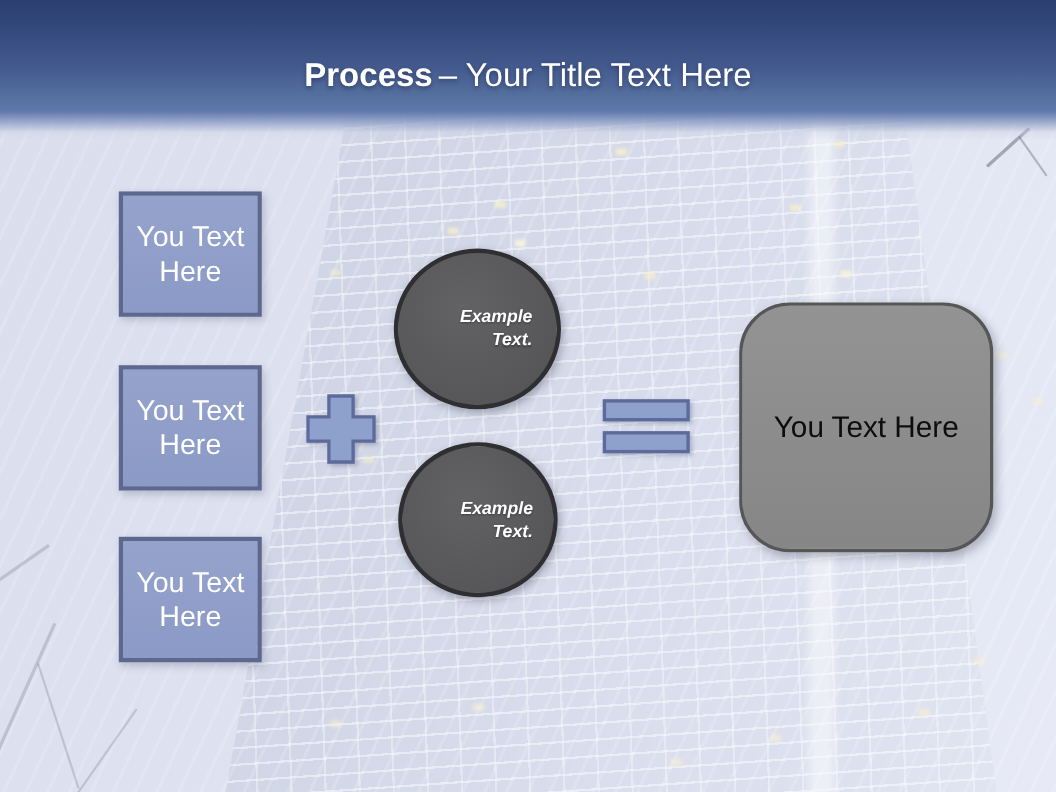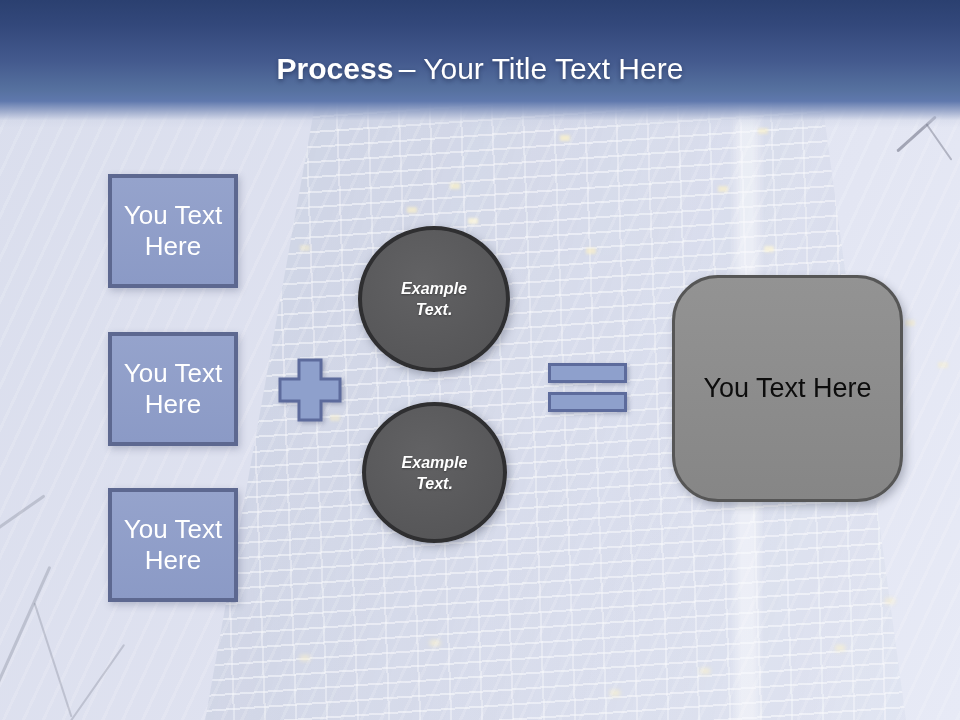--- a/index.html
+++ b/index.html
@@ -63,21 +63,21 @@
 
   .plus-wrap{position:absolute;left:277px;top:357px;width:66px;height:66px;
     filter:drop-shadow(2px 2px 2px rgba(50,60,95,.3));}
 
   .circle{position:absolute;box-sizing:border-box;border-radius:50%;
     border:4px solid #2f2f31;
     background:radial-gradient(circle at 42% 36%, #626264, #565658 75%);
     display:flex;align-items:center;justify-content:center;text-align:center;
     color:#fff;font-weight:700;font-style:italic;font-size:16px;line-height:21px;
     box-shadow:2px 3px 8px rgba(40,45,65,.35);}
-  .circle span{display:block;max-width:100px;text-shadow:0 1px 2px rgba(0,0,0,.35);}
+  .circle span{display:block;max-width:100px;text-shadow:0 1px 2px rgba(0,0,0,.35);text-align:right;}
   .c1{left:358px;top:226px;width:152px;height:146px;}
   .c2{left:362px;top:402px;width:145px;height:141px;}
 
   .equals{position:absolute;left:548px;top:363px;filter:drop-shadow(2px 2px 2px rgba(50,60,95,.3));}
   .equals .bar{width:79px;height:20px;box-sizing:border-box;border:3px solid #5d6b9c;background:#8ea0cc;}
   .equals .bar + .bar{margin-top:9px;}
 
   .result{position:absolute;left:672px;top:275px;width:231px;height:227px;box-sizing:border-box;
     border:3px solid #565656;border-radius:46px;
     background:linear-gradient(180deg,#939393,#868686);

